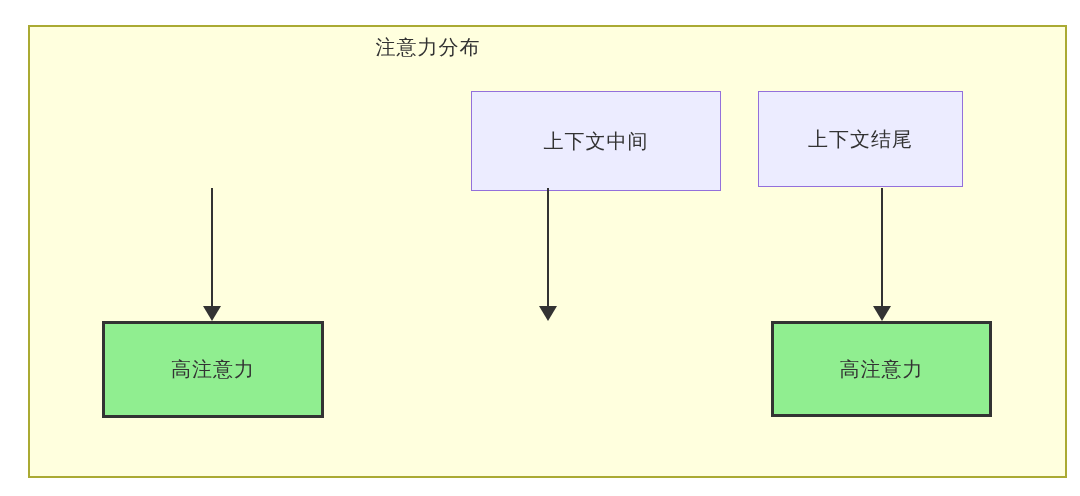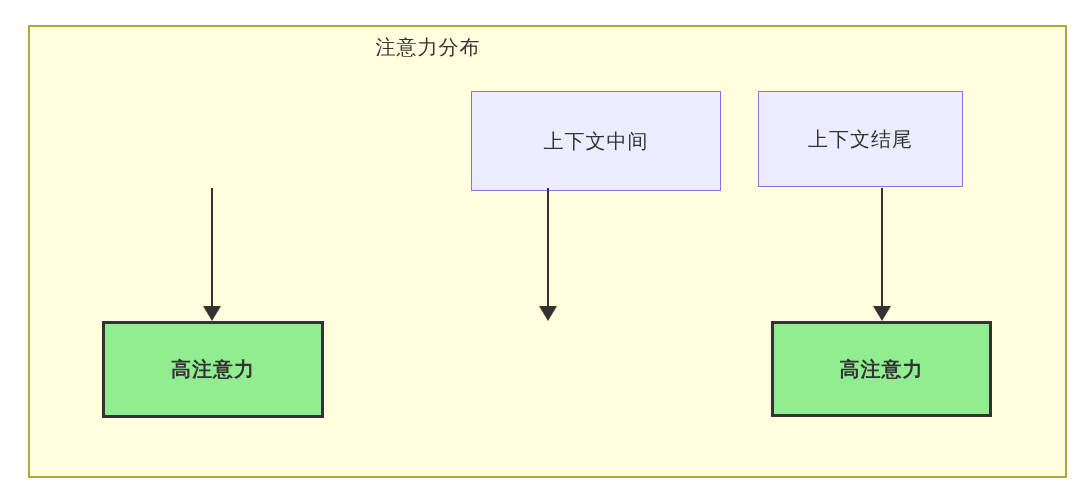--- a/index.html
+++ b/index.html
@@ -29,21 +29,21 @@
   }
   .node{
     position:absolute;display:flex;align-items:center;justify-content:center;
     font-size:20px;color:var(--text);text-align:center;letter-spacing:1px;
   }
   .src{
     background:var(--node-fill);
     border:1.5px solid var(--node-border);
   }
   .dst{border:3px solid var(--emph-border);}
-  .dst.high{background:var(--high-fill);font-weight:bold;}
+  .dst.high{background:var(--high-fill);}
   .dst.low{background:var(--low-fill);}
   .n-t1{left:88px; top:91px; width:249px;height:96px;}
   .n-t2{left:423px;top:91px; width:250px;height:100px;margin-left:48px;}
   .n-t3{left:758px;top:91px; width:205px;height:96px;}
   .n-b1{left:102px;top:321px;width:222px;height:97px;}
   .n-b2{left:438px;top:322px;width:217px;height:95px;}
   .n-b3{left:771px;top:321px;width:221px;height:96px;}
   .edge-line{
     position:absolute;width:2px;height:119px;top:188px;
     background:var(--arrow);

